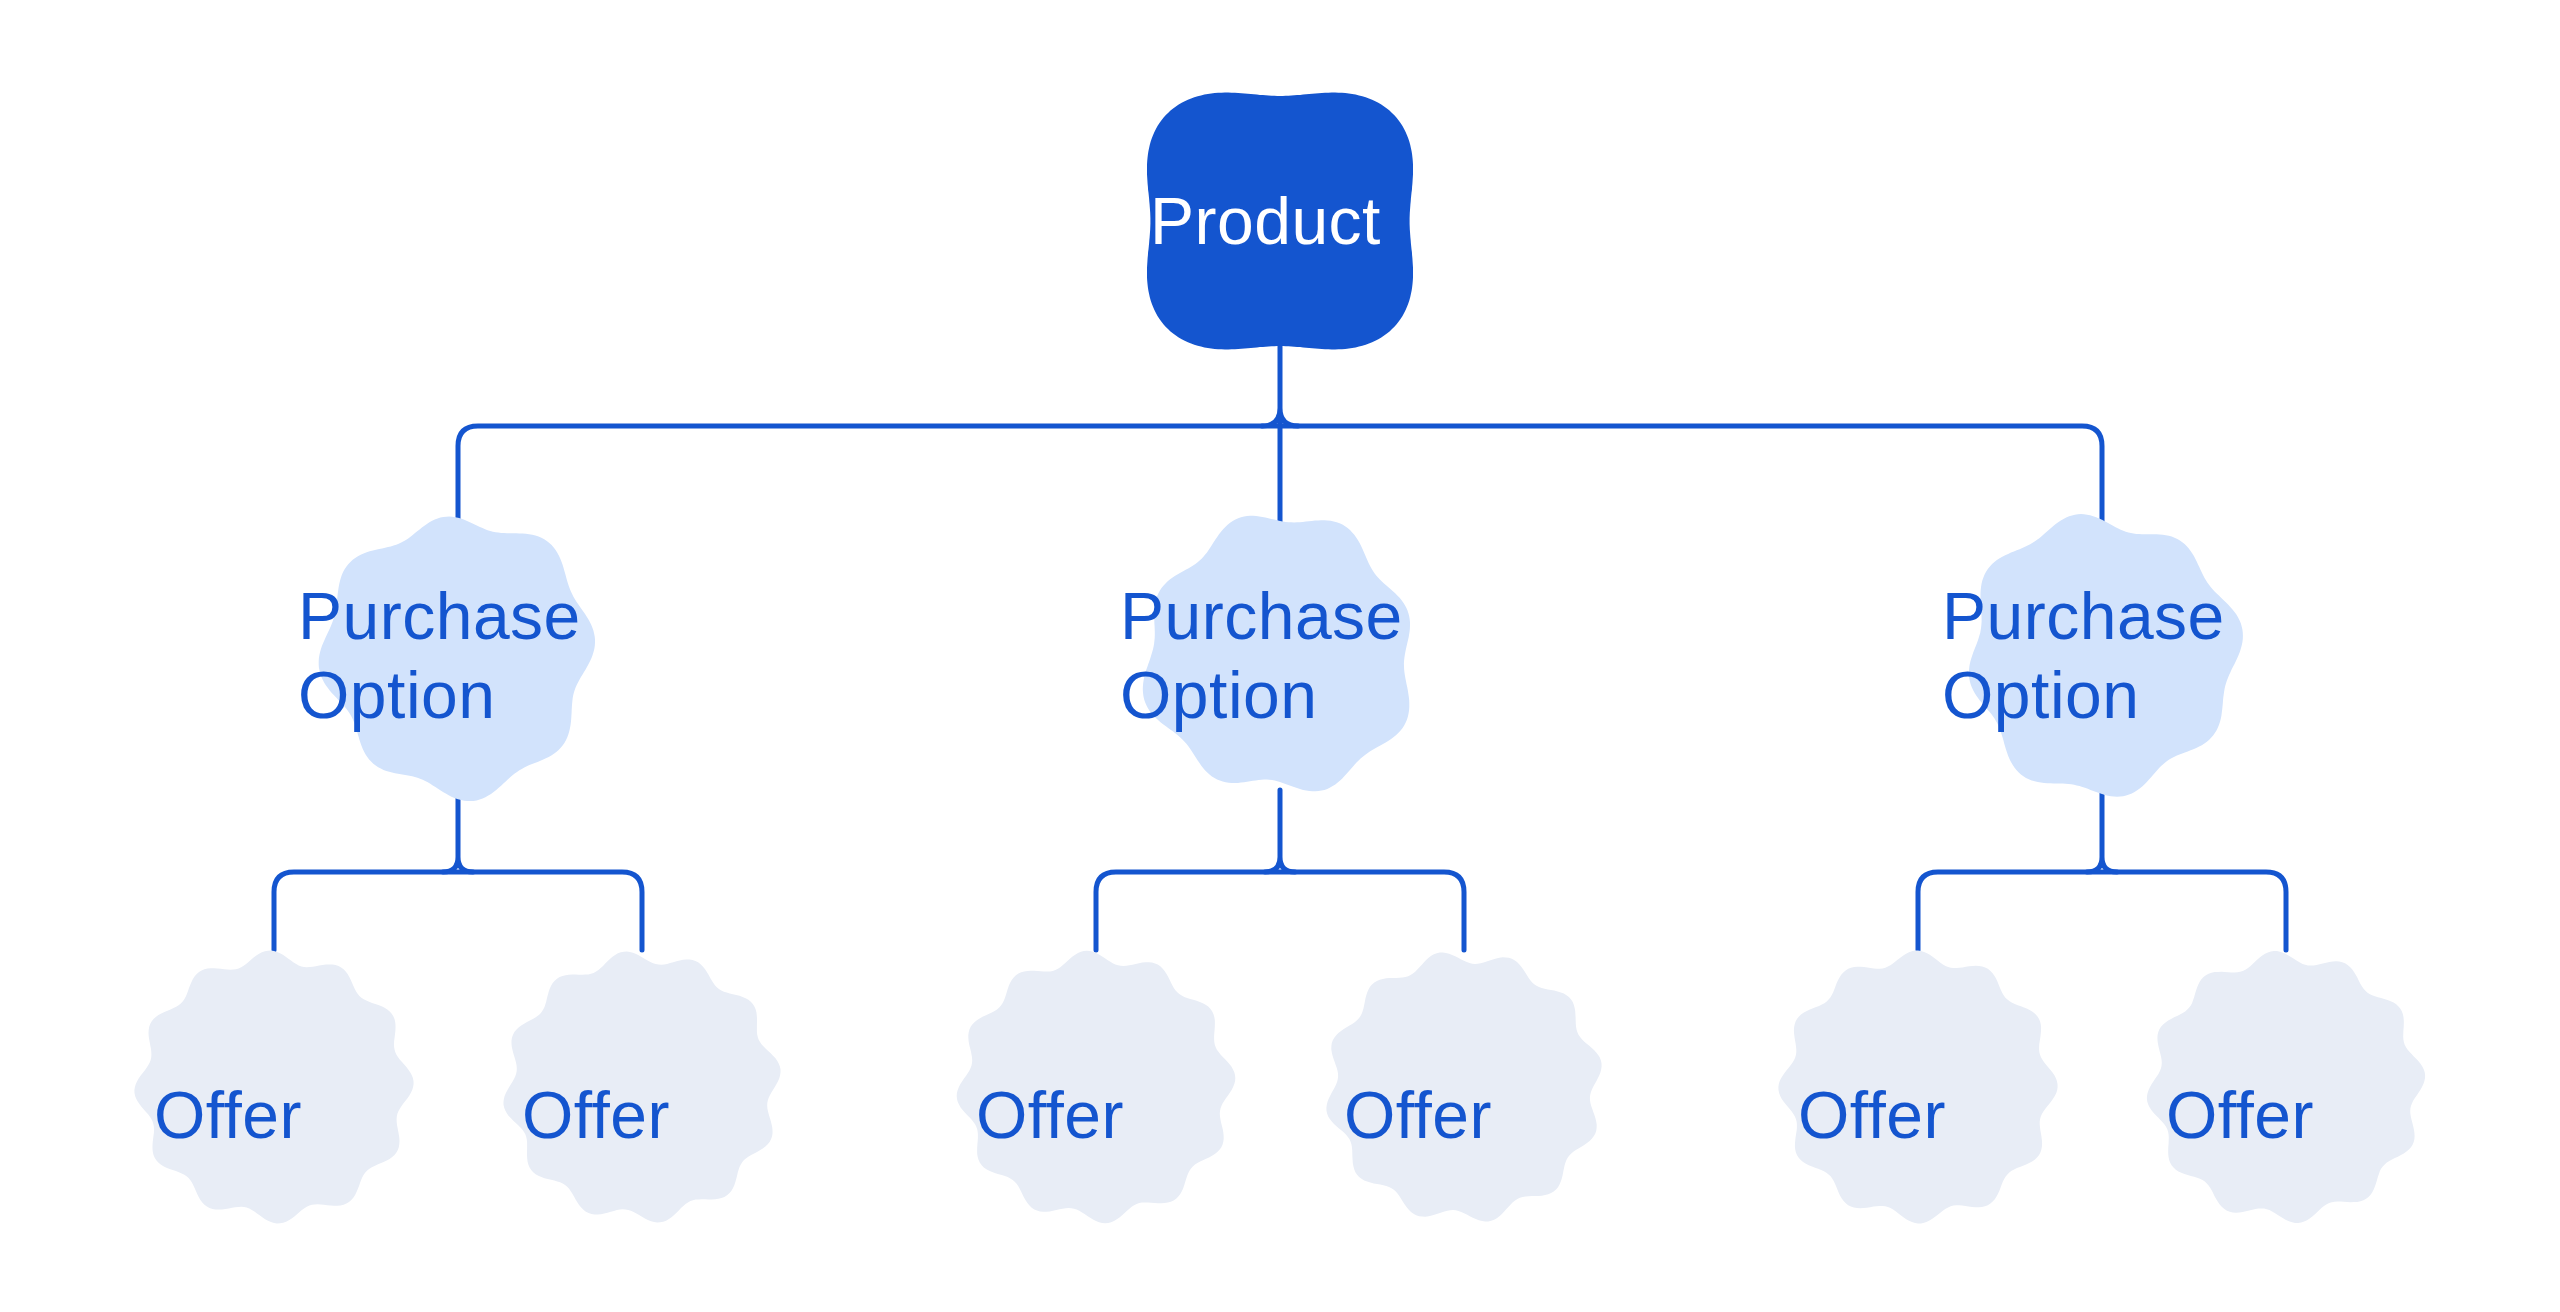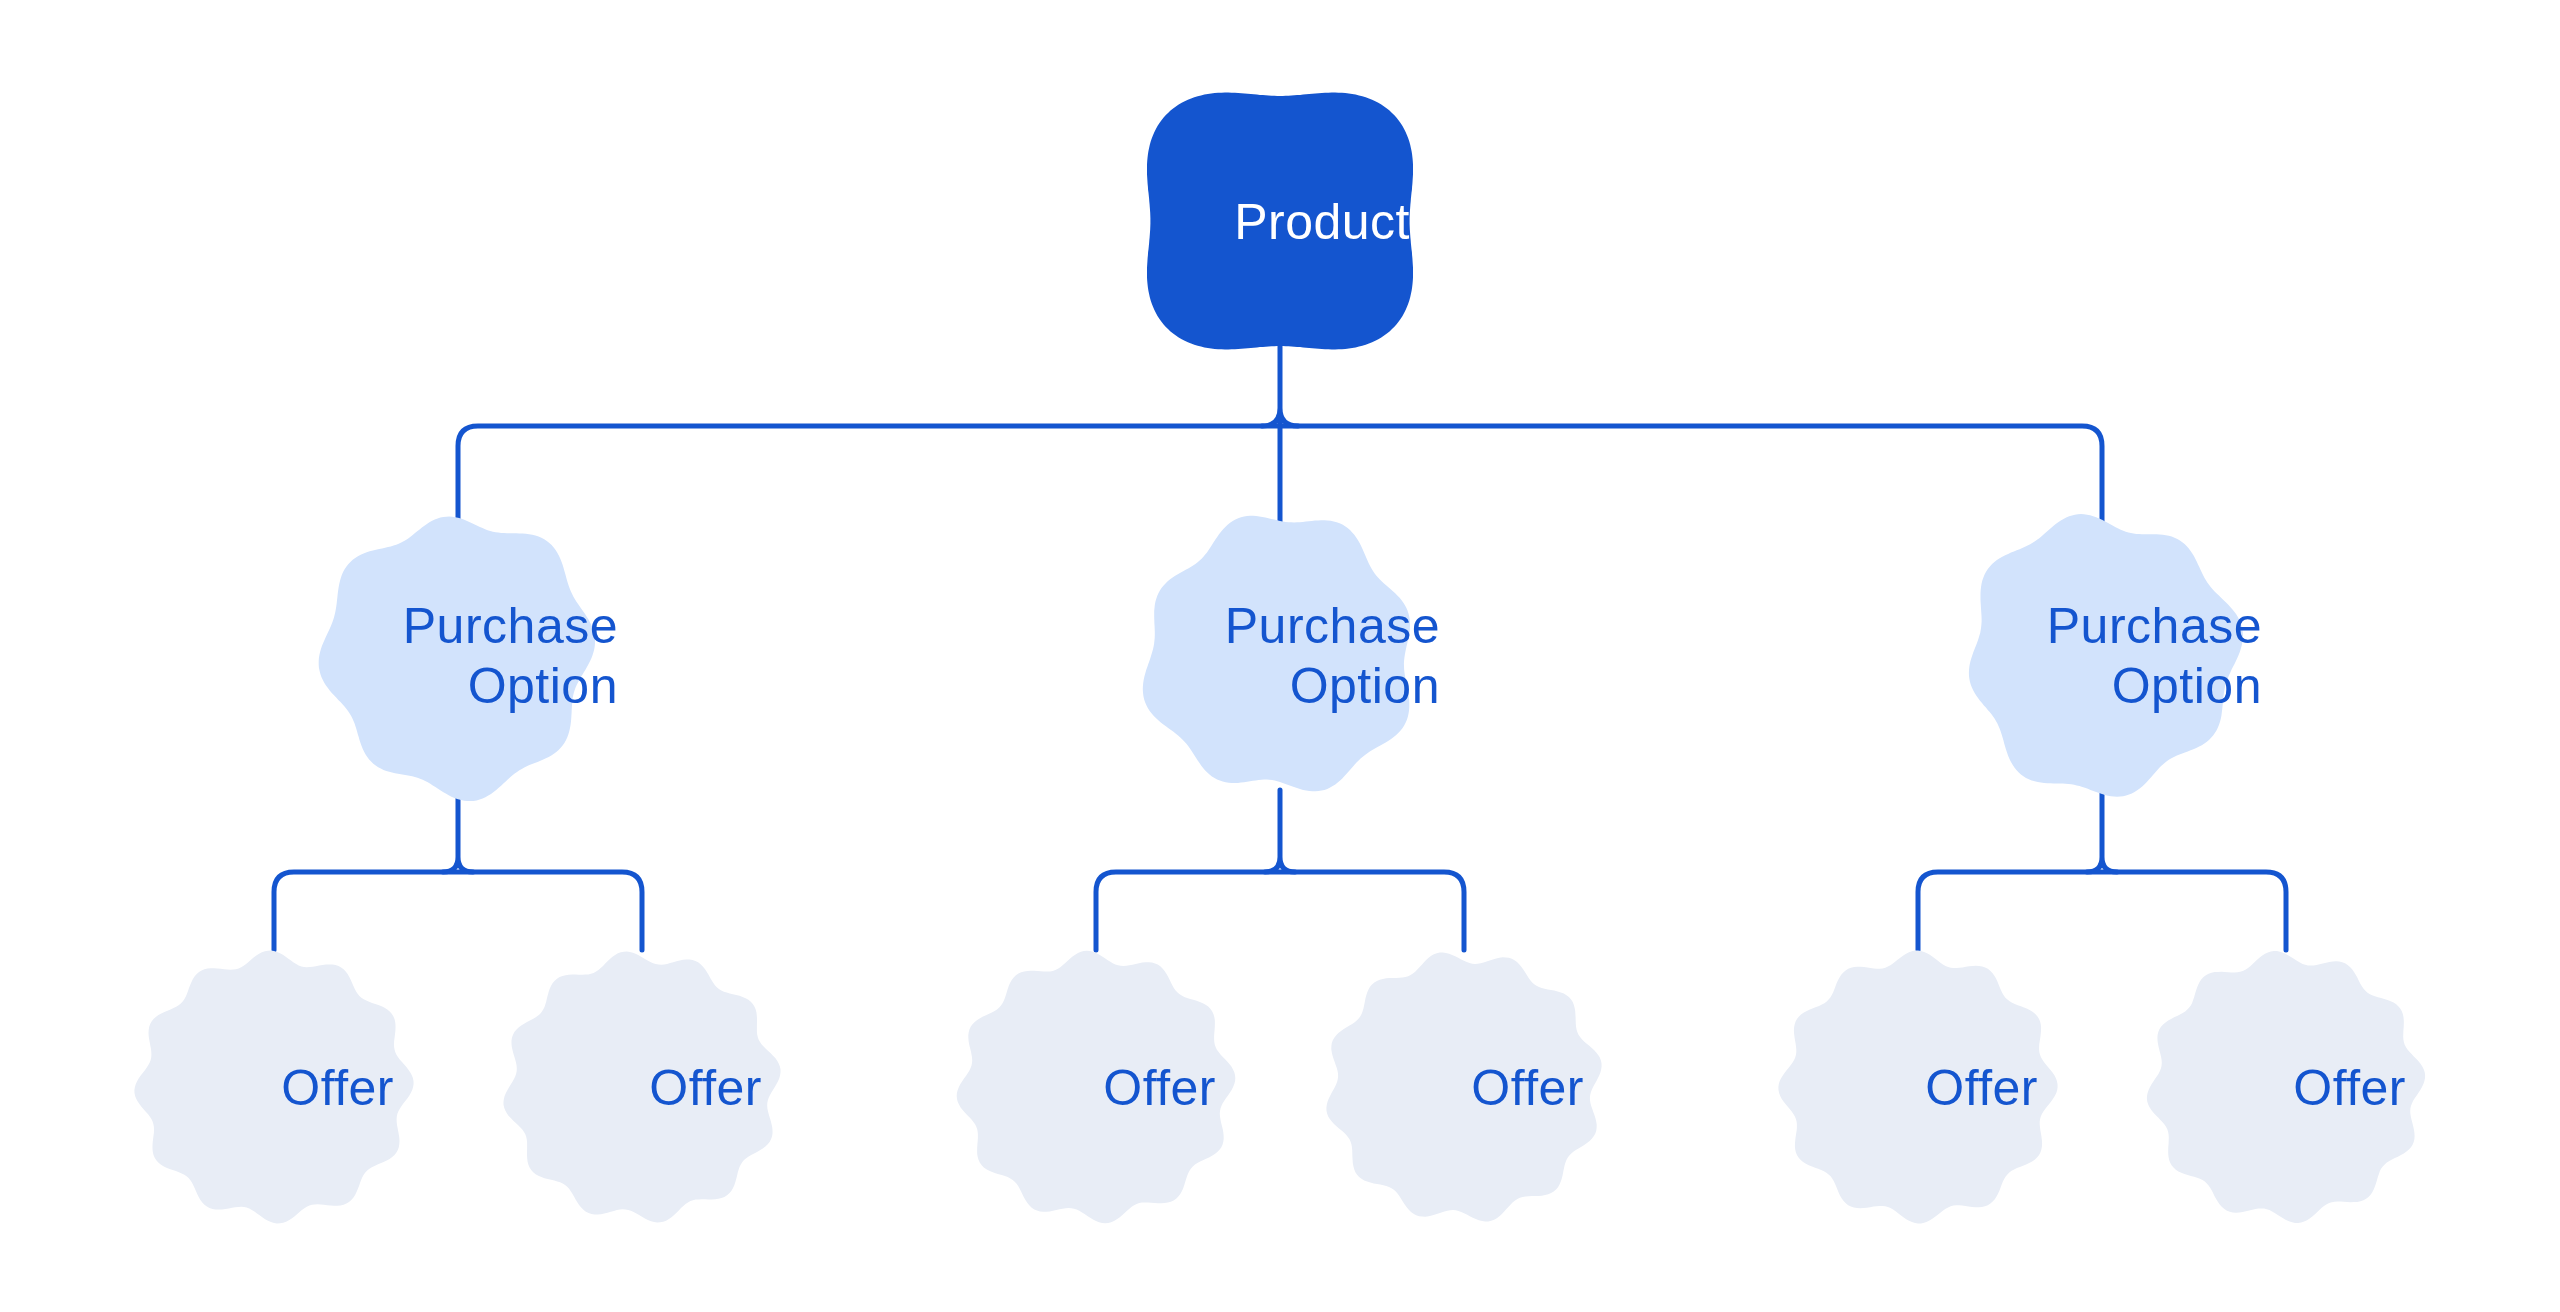--- a/index.html
+++ b/index.html
@@ -17,32 +17,32 @@
     stroke-width: 5;
     fill: none;
     stroke-linecap: round;
   }
   .shape-product { fill: var(--product-fill, #1455cf); }
   .shape-purchase { fill: var(--purchase-option-fill, #d2e3fc); }
   .shape-offer { fill: var(--offer-fill, #e8edf6); }
   .lbl {
     position: absolute;
     transform: translate(-50%, -50%);
-    text-align: right;
-    font-size: 50px;
+    text-align: left;
+    font-size: 66px;
     font-weight: 500;
     line-height: 1.2;
     letter-spacing: 0.5px;
     user-select: none;
     white-space: normal;
   }
   .lbl-product { color: var(--product-text, #ffffff); width: 260px; }
   .lbl-child { color: var(--label-text, #1455cf); }
   .lbl-purchase { width: 320px; }
-  .lbl-offer { width: 240px; }
+  .lbl-offer { width: 240px; margin-top: 28px; }
   
   .pos-product { left: 1280px; top: 222px; }
   .pos-po1 { left: 458px;  top: 656px; }
   .pos-po2 { left: 1280px; top: 656px; }
   .pos-po3 { left: 2102px; top: 656px; }
   .pos-of1 { left: 274px;  top: 1088px; }
   .pos-of2 { left: 642px;  top: 1088px; }
   .pos-of3 { left: 1096px; top: 1088px; }
   .pos-of4 { left: 1464px; top: 1088px; }
   .pos-of5 { left: 1918px; top: 1088px; }

